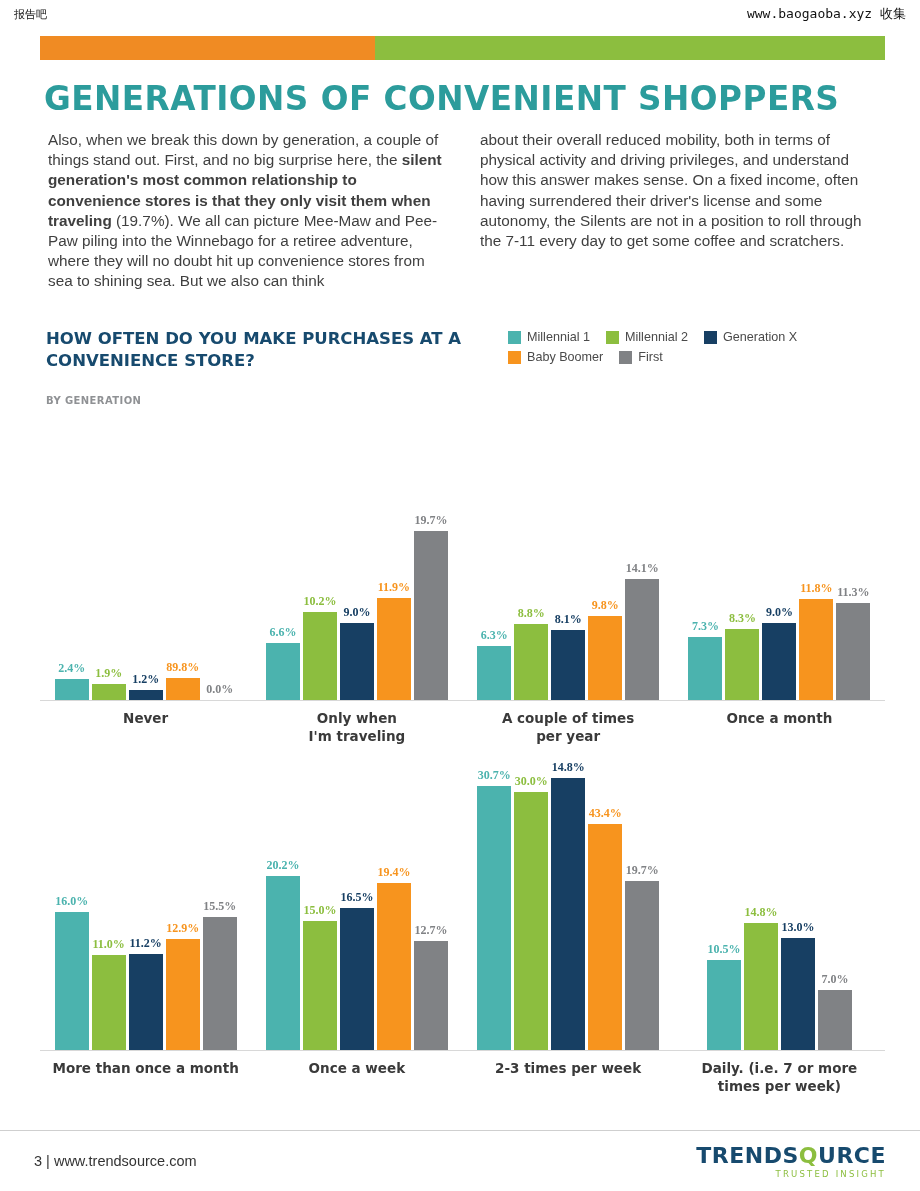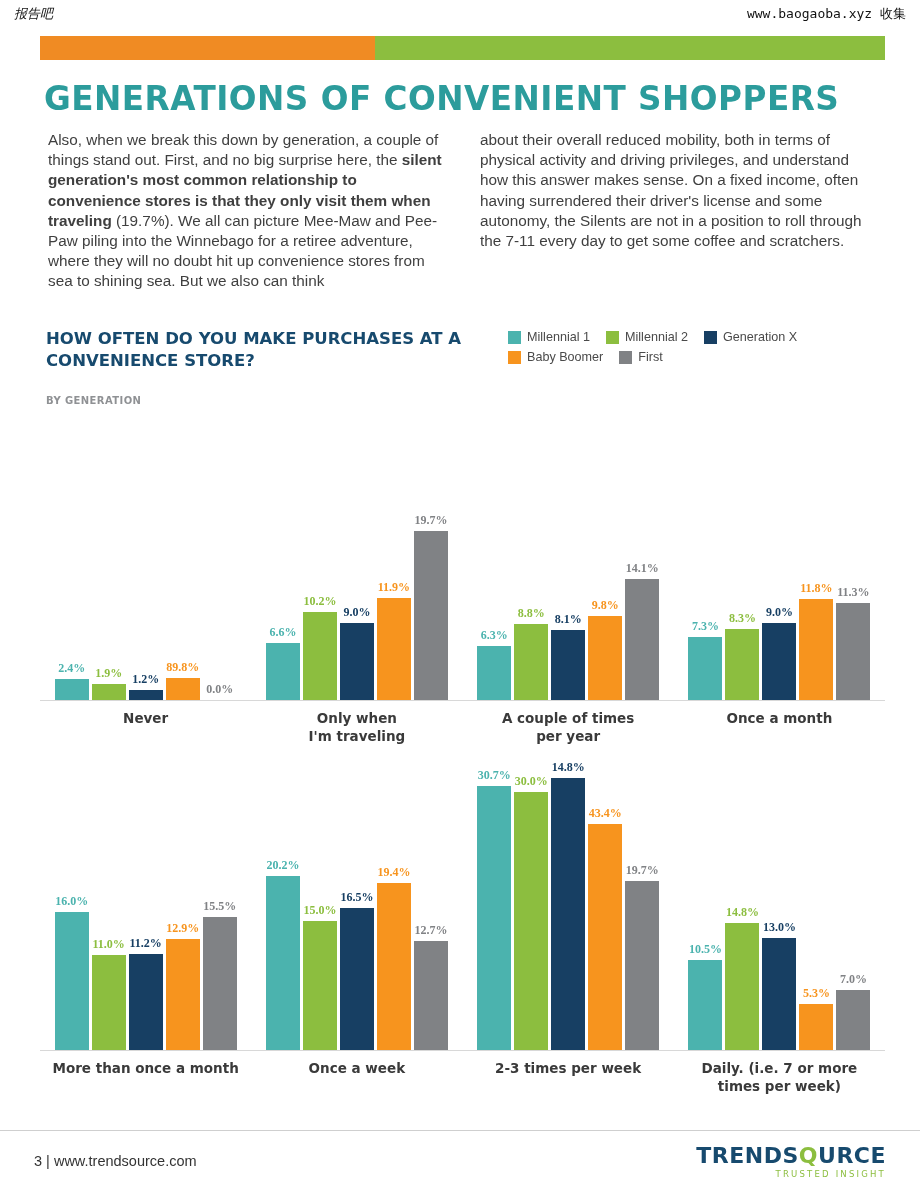--- a/index.html
+++ b/index.html
@@ -12,21 +12,21 @@
     position: relative;
     overflow: hidden;
   }
   
   .wm {
     height: 28px;
     display: flex; align-items: center; justify-content: space-between;
     padding: 0 14px;
     font-size: 13px; color: #111;
   }
-  .wm-left { font-family: "DejaVu Sans", sans-serif; font-size: 13px; font-style: italic; }
+  .wm-left { font-family: "DejaVu Sans", sans-serif; font-size: 11px; }
   .wm-right { font-family: "DejaVu Sans Mono", monospace; font-size: 13px; letter-spacing: 0px; }
 
   
   .bars { display:flex; margin: 8px 35px 0 40px; }
   .bar-orange { background:#f08b23; height: 24px; width: 335px; }
   .bar-green  { background:#8cbe3f; height: 24px; flex: 1; }
 
   
   .title {
     margin: 18px 0 0 44px;
@@ -325,24 +325,20 @@
         </div>
         <div class="colwrap">
           <div class="lbl" style="color: rgb(140, 190, 63);">14.8%</div>
           <div class="bar" style="background: rgb(140, 190, 63); height: 127.28px;"></div>
         </div>
         <div class="colwrap">
           <div class="lbl" style="color: rgb(23, 63, 99);">13.0%</div>
           <div class="bar" style="background: rgb(23, 63, 99); height: 111.8px;"></div>
         </div>
         <div class="colwrap">
-          <div class="lbl" style="color: rgb(247, 148, 30);">5.3%</div>
-          <div class="bar" style="background: rgb(247, 148, 30); height: 45.58px;"></div>
-        </div>
-        <div class="colwrap">
           <div class="lbl" style="color: rgb(128, 130, 133);">7.0%</div>
           <div class="bar" style="background: rgb(128, 130, 133); height: 60.2px;"></div>
         </div>
       </div>
     </div>
   </div>
 <div class="axis" id="axis-bottom"></div>
 <div class="cats" id="cats-bottom">
     <div class="cat">More than once a month</div>
     <div class="cat">Once a week</div>

